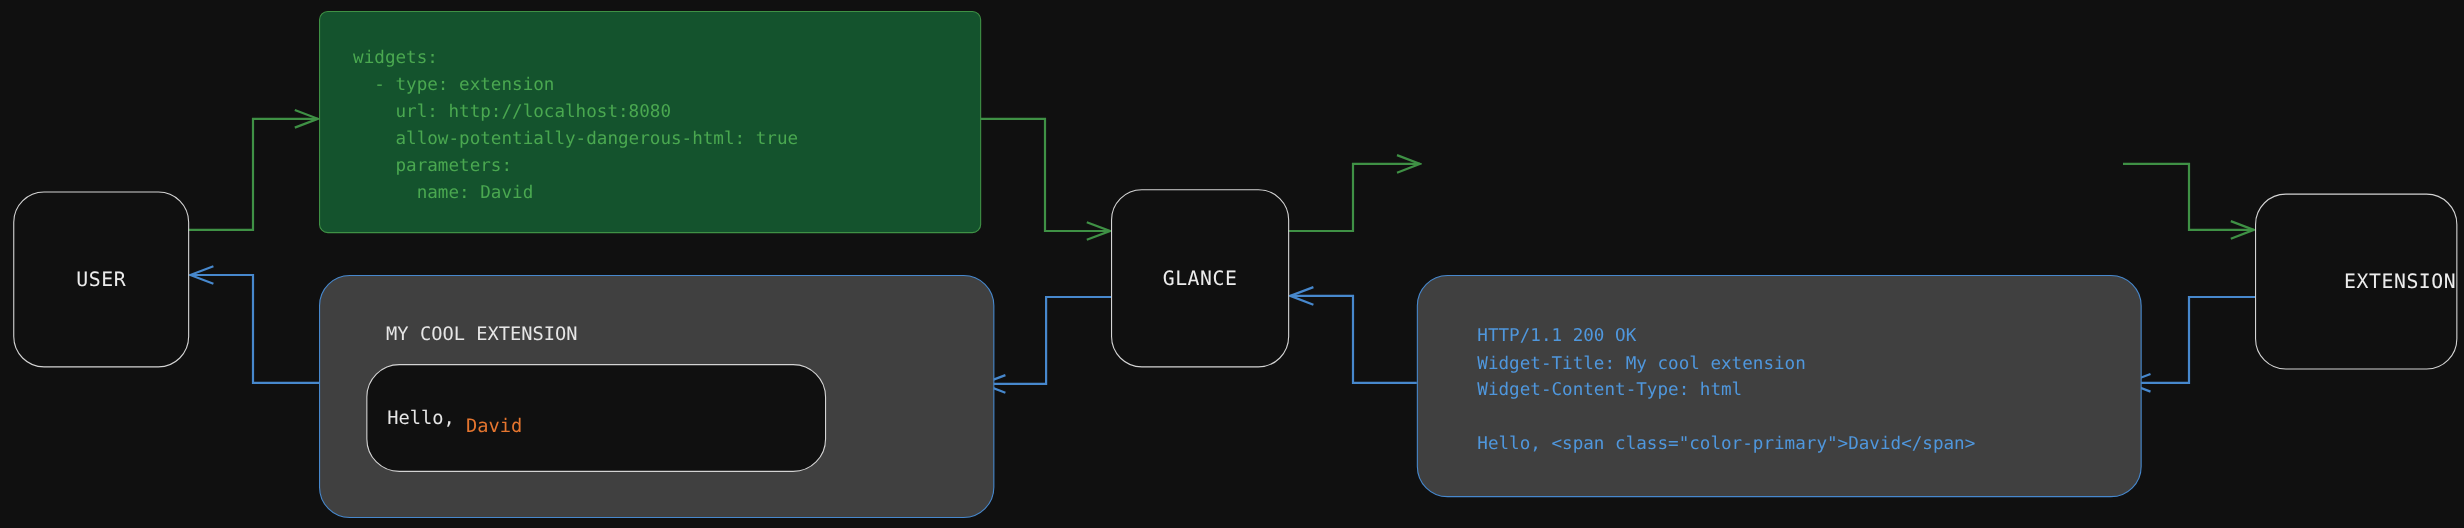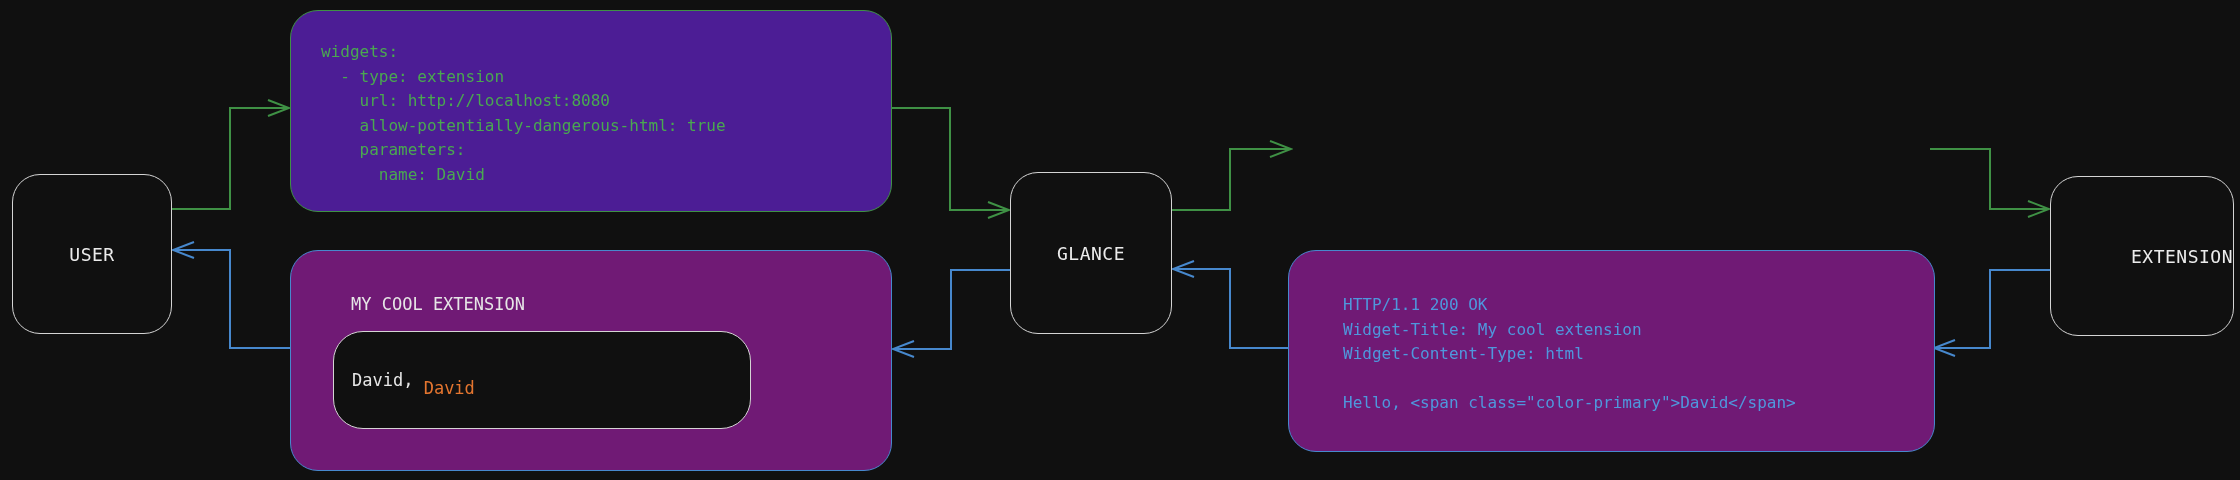--- a/index.html
+++ b/index.html
@@ -31,28 +31,29 @@
     align-items: center;
     justify-content: center;
     color: #ececec;
     font-size: 18px;
     letter-spacing: 0.5px;
     margin-top: 24px;
   }
   .gbox {
     position: absolute;
     border: 1.6px solid #3f9145;
-    border-radius: 28px;
-    background: #4c1d95;
+    border-radius: 8px;
+    background: #14532d;
   }
   .bbox {
     position: absolute;
     border: 1.6px solid #4788cd;
     border-radius: 28px;
-    background: #701a75;
+    background: #404040;
+    padding-left: 12px;
   }
   pre.code {
     margin: 0;
     font-family: "DejaVu Sans Mono", "Liberation Mono", monospace;
     font-size: 16px;
     line-height: 24.5px;
   }
   .green-code { color: #4aa850; }
   .blue-code  { color: #4f97dd; line-height: 23.5px; }
   #config-code   { position: absolute; left: 30px; top: 29px; }
@@ -135,18 +136,18 @@
     <pre class="code blue-code" id="response-code">HTTP/1.1 200 OK
 Widget-Title: My cool extension
 Widget-Content-Type: html
 
 Hello, &lt;span class="color-primary"&gt;David&lt;/span&gt;</pre>
   </div>
 
   <div class="bbox" style="left:290px; top:250px; width:600px; height:219px;">
     <div id="result-title">MY COOL EXTENSION</div>
     <div id="hello-box">
-      <span class="hello-prefix">David, </span>
+      <span class="hello-prefix">Hello, </span>
         <span class="hello-name">David</span>
     </div>
   </div>
 
 </div>
 
 </body></html>

